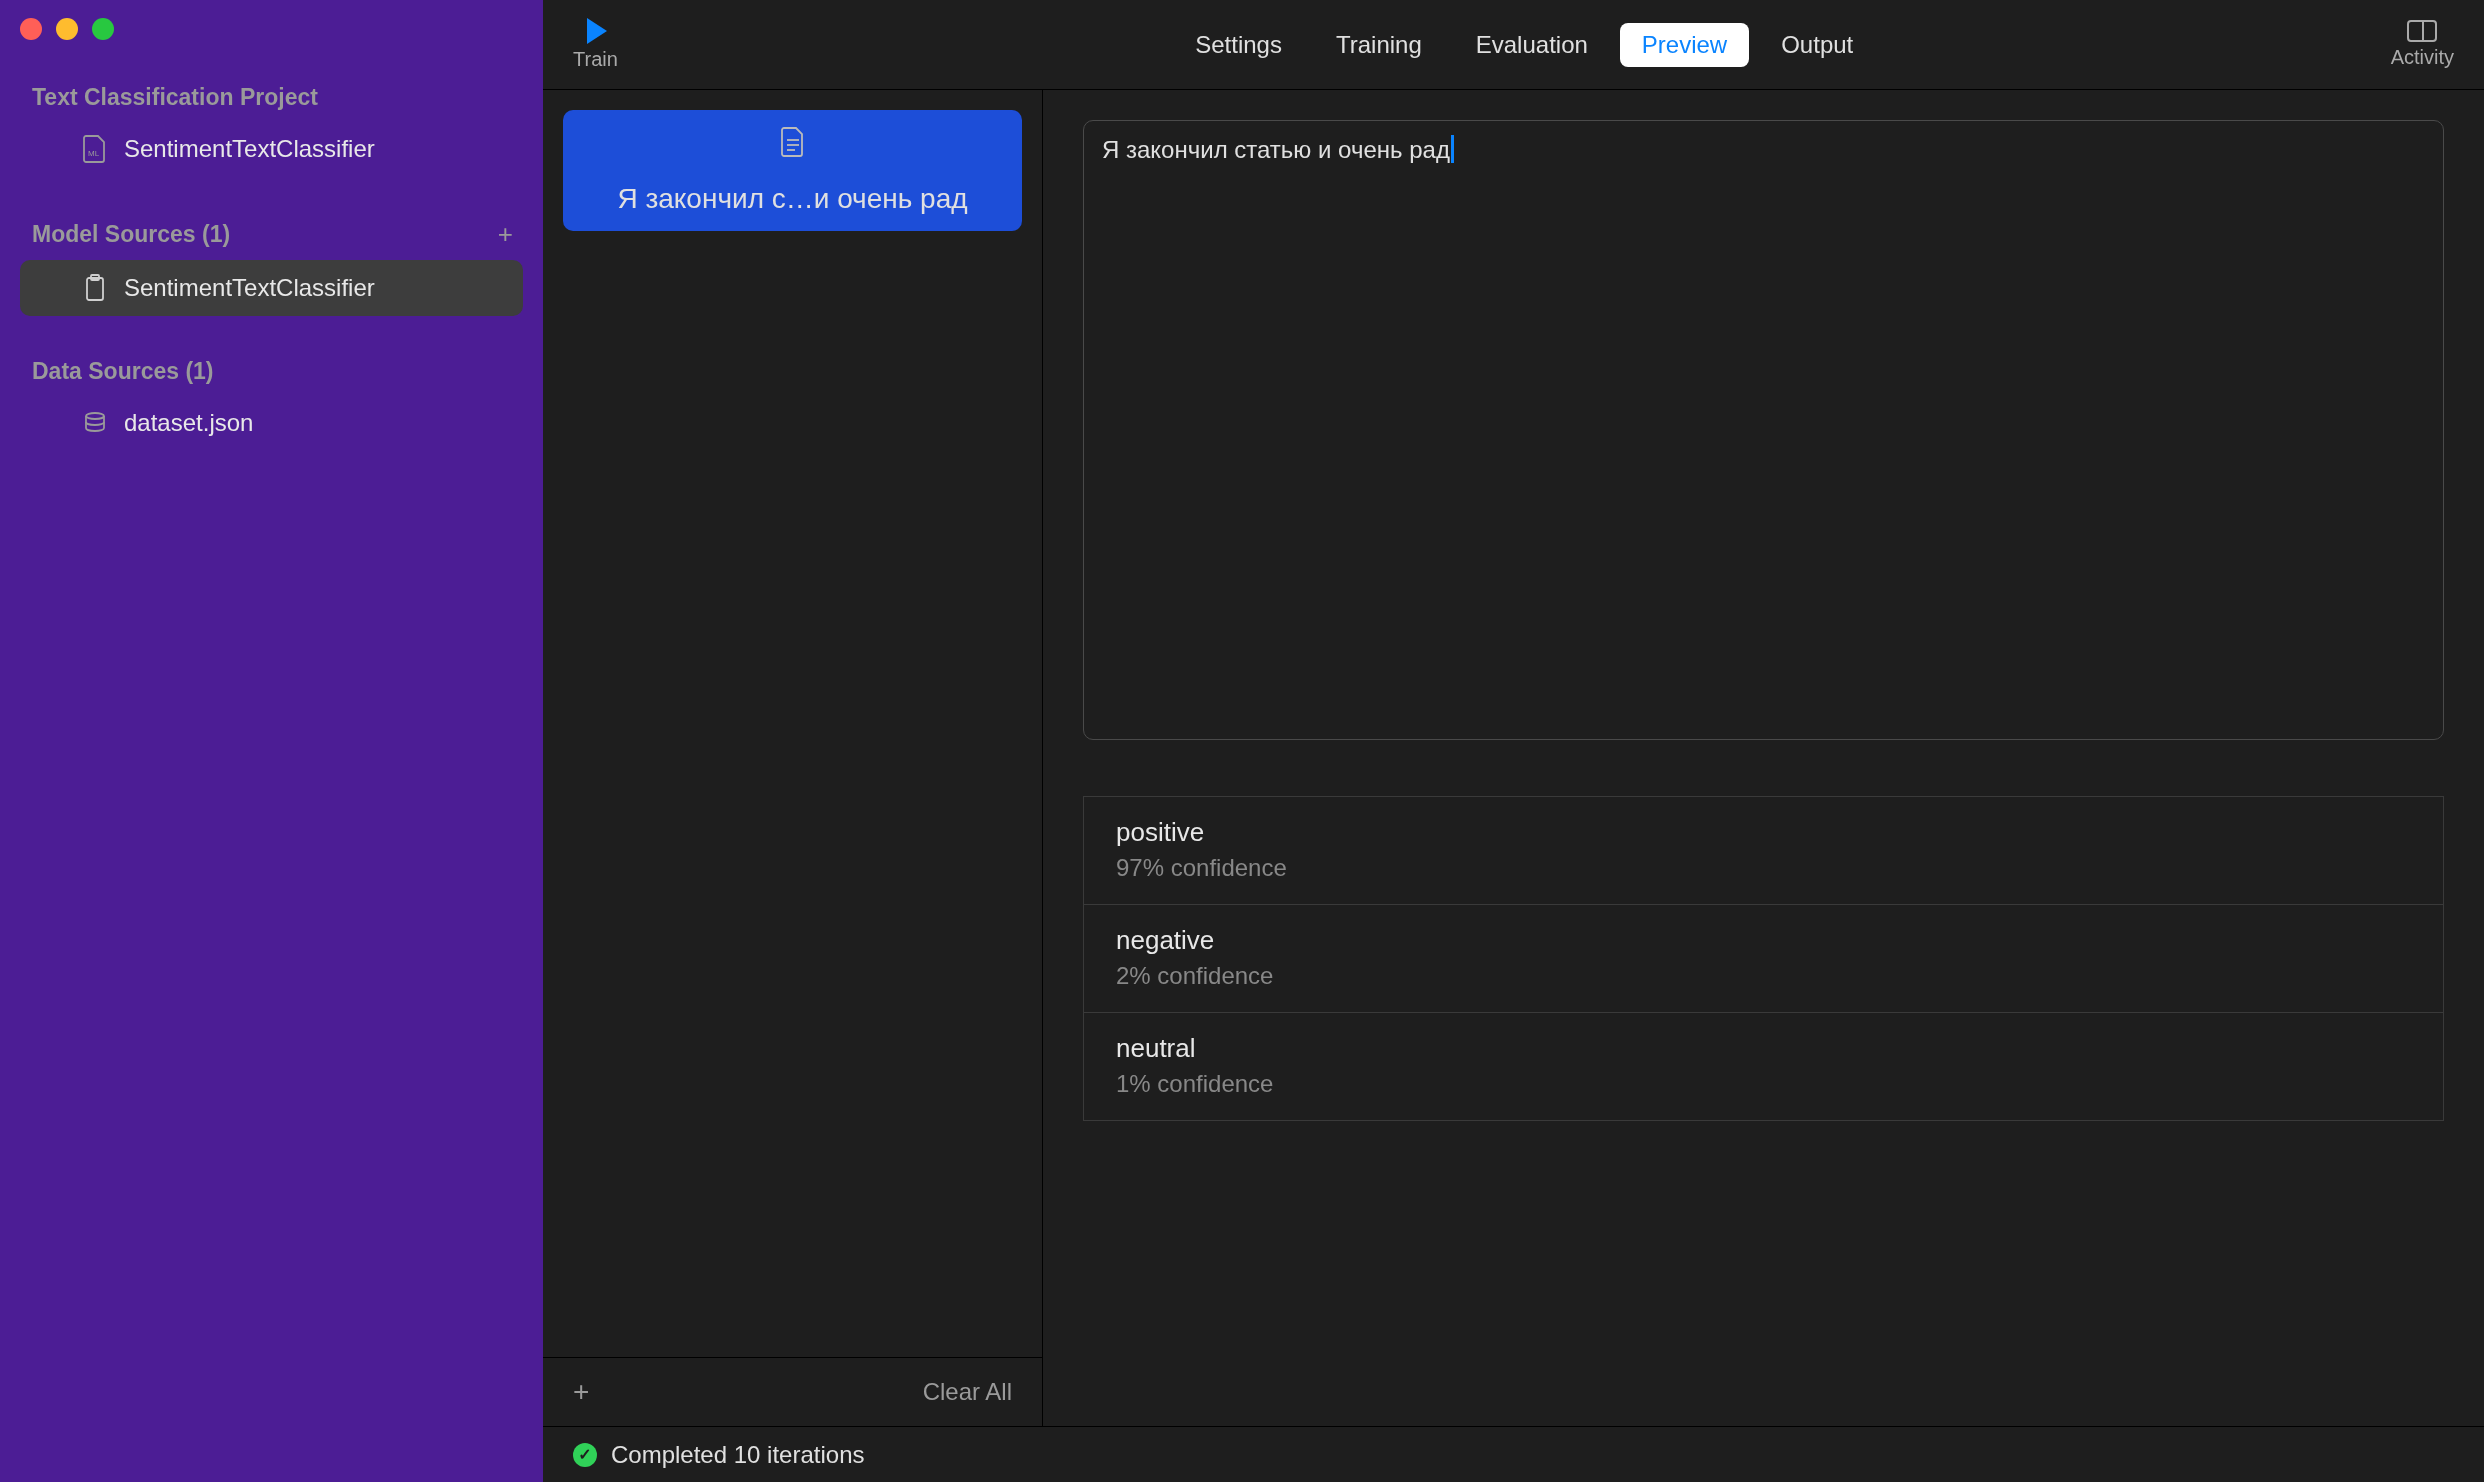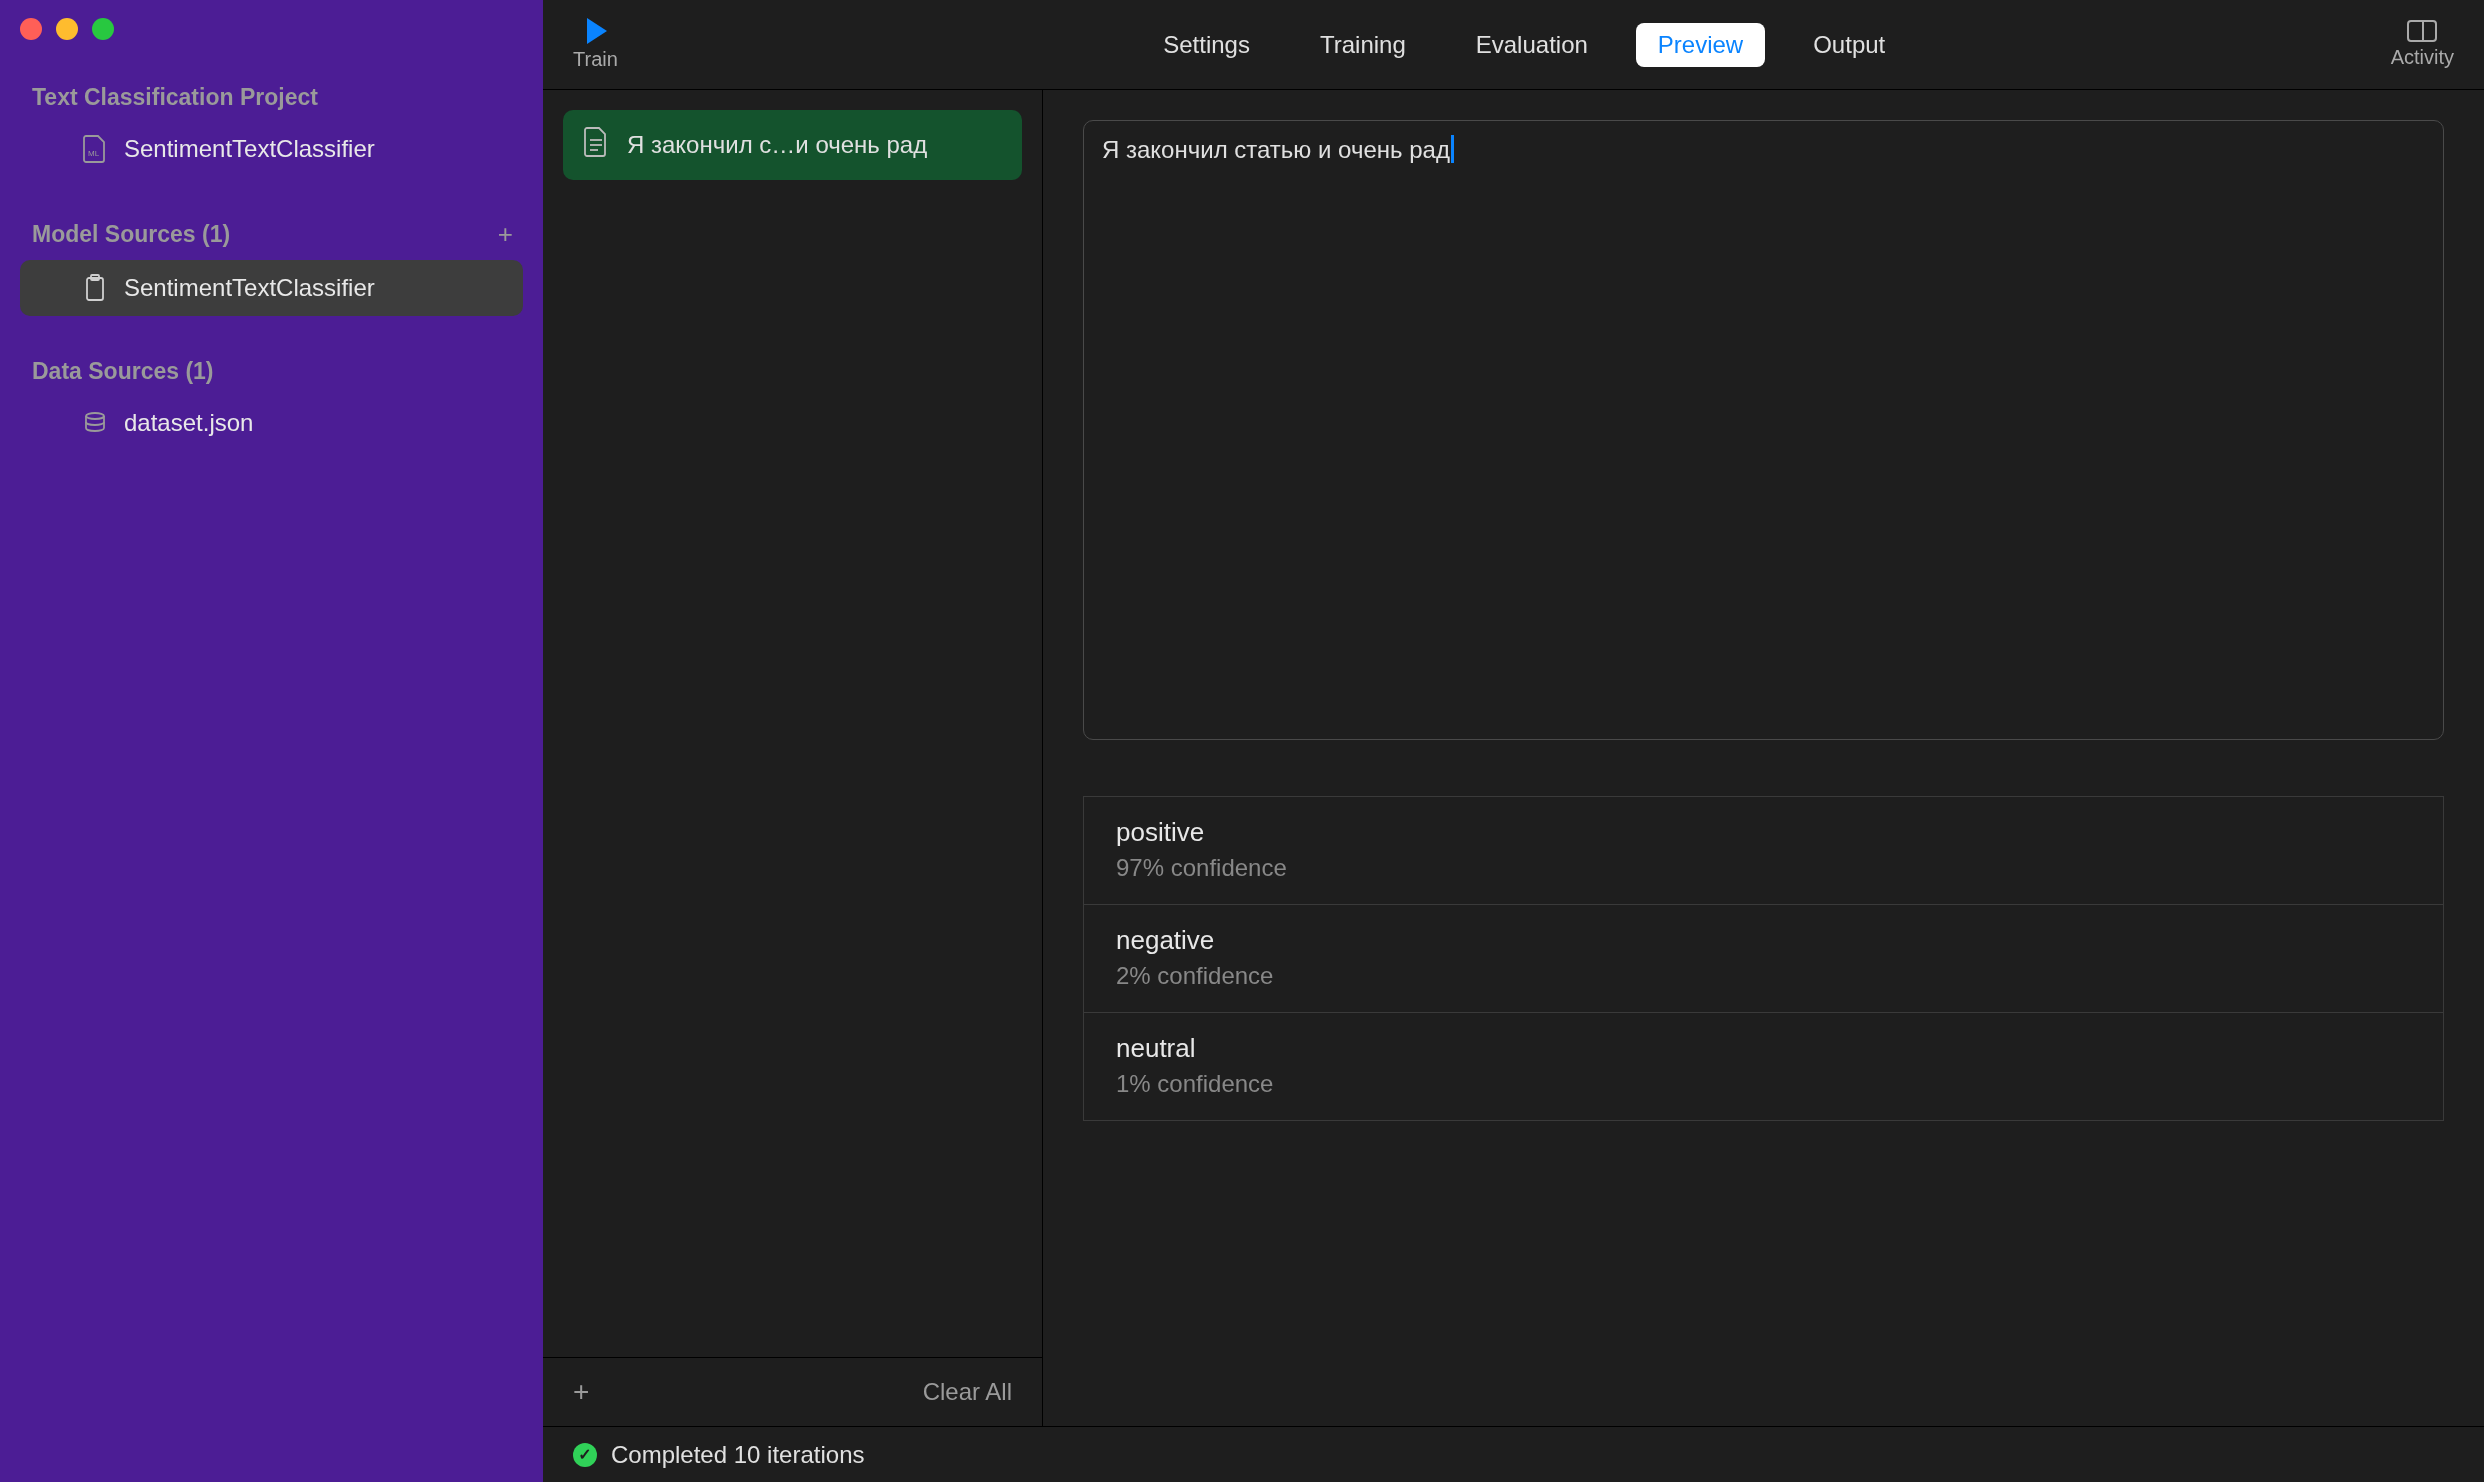--- a/index.html
+++ b/index.html
@@ -111,21 +111,21 @@
       border-top: 13px solid transparent;
       border-bottom: 13px solid transparent;
       margin-left: 4px;
     }
     .train-label {
       font-size: 20px;
       color: #aaa;
     }
     .tabs {
       display: flex;
-      gap: 26px;
+      gap: 10px;
       margin: 0 auto;
     }
     .tab {
       padding: 8px 22px;
       font-size: 24px;
       color: #e0e0e0;
       border-radius: 8px;
       cursor: pointer;
     }
     .tab.active {
@@ -169,24 +169,25 @@
       border-right: 1px solid #000;
       display: flex;
       flex-direction: column;
       padding: 20px 20px 0 20px;
     }
     .preview-item {
       display: flex;
       align-items: center;
       gap: 18px;
       padding: 16px 20px;
-      background: #14532d;
+      background: #1d4ed8;
       border-radius: 10px;
-      font-size: 24px;
+      font-size: 28px;
       color: #e0e0e0;
+      flex-direction: column;
     }
     .preview-list-footer {
       margin-top: auto;
       display: flex;
       justify-content: space-between;
       align-items: center;
       padding: 18px 10px;
       border-top: 1px solid #000;
       margin-left: -20px;
       margin-right: -20px;

